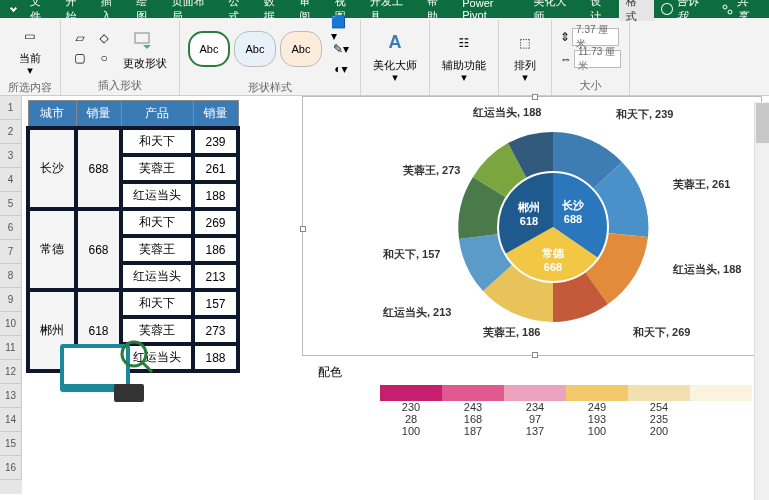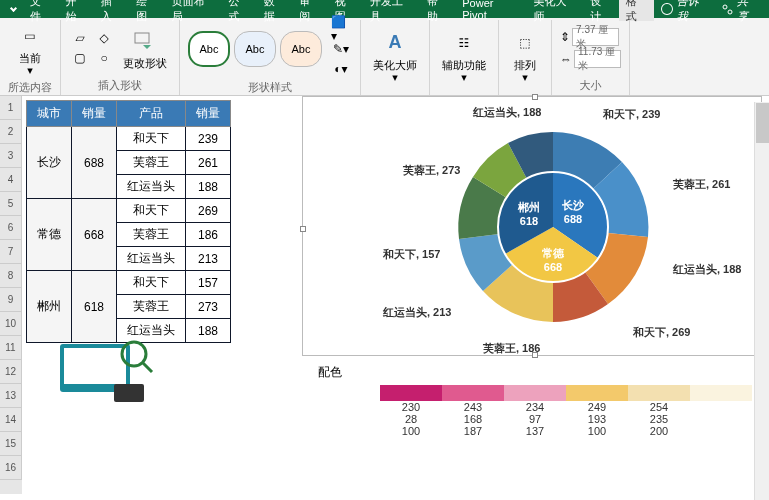--- a/index.html
+++ b/index.html
@@ -22,21 +22,21 @@
 .stylechip.sel{border:2px solid #2a7d3a}
 .stylechip.blue{background:#e8f0fa}
 .stylechip.or{background:#fdebdb}
 .sizebox{border:1px solid #bbb;background:#fff;width:47px;height:18px;font-size:10px;padding:0 3px;display:flex;align-items:center;color:#666}
 .content{display:flex;height:398px}
 .rowhdrs{width:22px;background:#e6e6e6}
 .rowhdrs div{height:24px;border-bottom:1px solid #ccc;border-right:1px solid #ccc;display:flex;align-items:center;justify-content:center;font-size:10px;color:#555}
 .sheet{position:relative;flex:1}
 .tbl{border-collapse:collapse;margin:4px 0 0 4px}
 .tbl th{background:#3a7ab5;color:#fff;border:1px solid #888;padding:4px 10px;font-weight:normal;font-size:12px}
-.tbl td{border:1px solid #0f172a;padding:3px 10px;text-align:center;font-size:12px;background:#fff}
+.tbl td{border:4px solid #0f172a;padding:3px 10px;text-align:center;font-size:12px;background:#fff}
 .tbl td.m{background:#f5f5f5}
 .logo{position:absolute;left:30px;top:240px;width:110px;height:70px}
 .chartbox{position:absolute;left:280px;top:0;width:460px;height:260px;border:1px solid #bbb}
 .chartbox .h{position:absolute;width:6px;height:6px;background:#fff;border:1px solid #888}
 .chartwrap{position:relative;width:100%;height:100%}
 .clabel{position:absolute;font-size:11px;font-weight:bold;color:#333;white-space:nowrap}
 .palette{position:absolute;left:296px;top:268px;width:460px}
 .palette .title{font-size:12px;margin-bottom:4px}
 .swatches{display:flex}
 .swatches div{width:62px;height:16px}
@@ -281,28 +281,28 @@
             <circle r="55" fill="none" stroke="#fff" stroke-width="2"></circle>
             <text x="20" y="-18" text-anchor="middle">长沙</text>
             <text x="20" y="-4" text-anchor="middle">688</text>
             <text x="0" y="30" text-anchor="middle">常德</text>
             <text x="0" y="44" text-anchor="middle">668</text>
             <text x="-24" y="-16" text-anchor="middle">郴州</text>
             <text x="-24" y="-2" text-anchor="middle">618</text>
           </g>
         </svg>
         <div class="clabel" style="left:170px;top:8px">红运当头, 188</div>
-        <div class="clabel" style="left:300px;top:10px">和天下, 239</div>
+        <div class="clabel" style="left:313px;top:10px">和天下, 239</div>
         <div class="clabel" style="left:100px;top:66px">芙蓉王, 273</div>
         <div class="clabel" style="left:370px;top:80px">芙蓉王, 261</div>
         <div class="clabel" style="left:80px;top:150px">和天下, 157</div>
         <div class="clabel" style="left:370px;top:165px">红运当头, 188</div>
         <div class="clabel" style="left:80px;top:208px">红运当头, 213</div>
         <div class="clabel" style="left:330px;top:228px">和天下, 269</div>
-        <div class="clabel" style="left:180px;top:244px">芙蓉王, 186</div>
+        <div class="clabel" style="left:180px;top:228px">芙蓉王, 186</div>
       </div>
     </div>
 
     <div class="palette">
       <div class="title">配色</div>
       <div style="display:flex">
         <div style="width:62px"></div>
         <div class="swatches">
           <div style="background:#c51f6e"></div>
           <div style="background:#e05a8f"></div>

